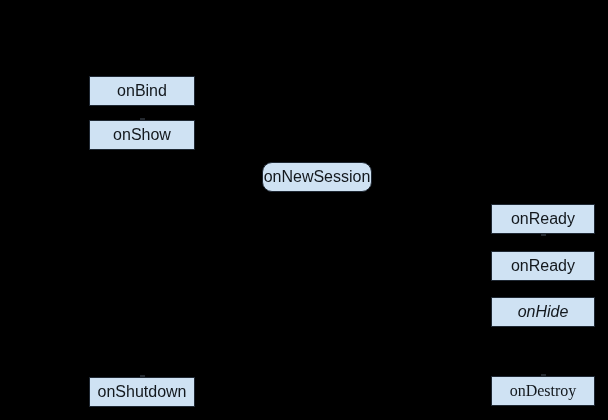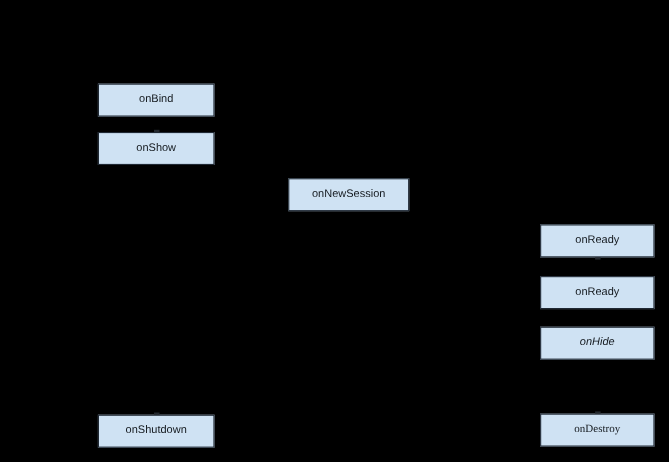--- a/index.html
+++ b/index.html
@@ -14,31 +14,31 @@
     background: var(--bg, #000000);
     overflow: hidden;
     font-family: "Liberation Sans", sans-serif;
   }
   .node {
     position: absolute;
     box-sizing: border-box;
     background: var(--node-fill, #cfe2f3);
     border: 1px solid var(--node-border, #1f2833);
     color: var(--node-text, #13181d);
-    font-size: 10px;
+    font-size: 16px;
     line-height: 1;
     display: flex;
     align-items: center;
     justify-content: center;
     text-align: center;
   }
   
   .n-onbind      { left: 89px;  top: 76px;  width: 106px; height: 30px; }
   .n-onready     { left: 89px;  top: 120px; width: 106px; height: 30px; }
-  .n-onnewsession{ left: 262px; top: 162px; width: 110px; height: 30px; }
+  .n-onnewsession{ left: 262px; top: 162px; width: 110px; height: 30px; border-radius: 10px; }
   .n-oncreate    { left: 491px; top: 204px; width: 104px; height: 30px; }
   .n-onshow      { left: 491px; top: 251px; width: 104px; height: 30px; }
   .n-onhide      { left: 491px; top: 297px; width: 104px; height: 30px; font-style: italic; }
   .n-ondestroy   { left: 491px; top: 376px; width: 104px; height: 30px; font-family: Liberation Serif, serif; }
   .n-onshutdown  { left: 89px;  top: 377px; width: 106px; height: 30px; }
   
   .notch {
     position: absolute;
     width: 5px;
     height: 2px;

